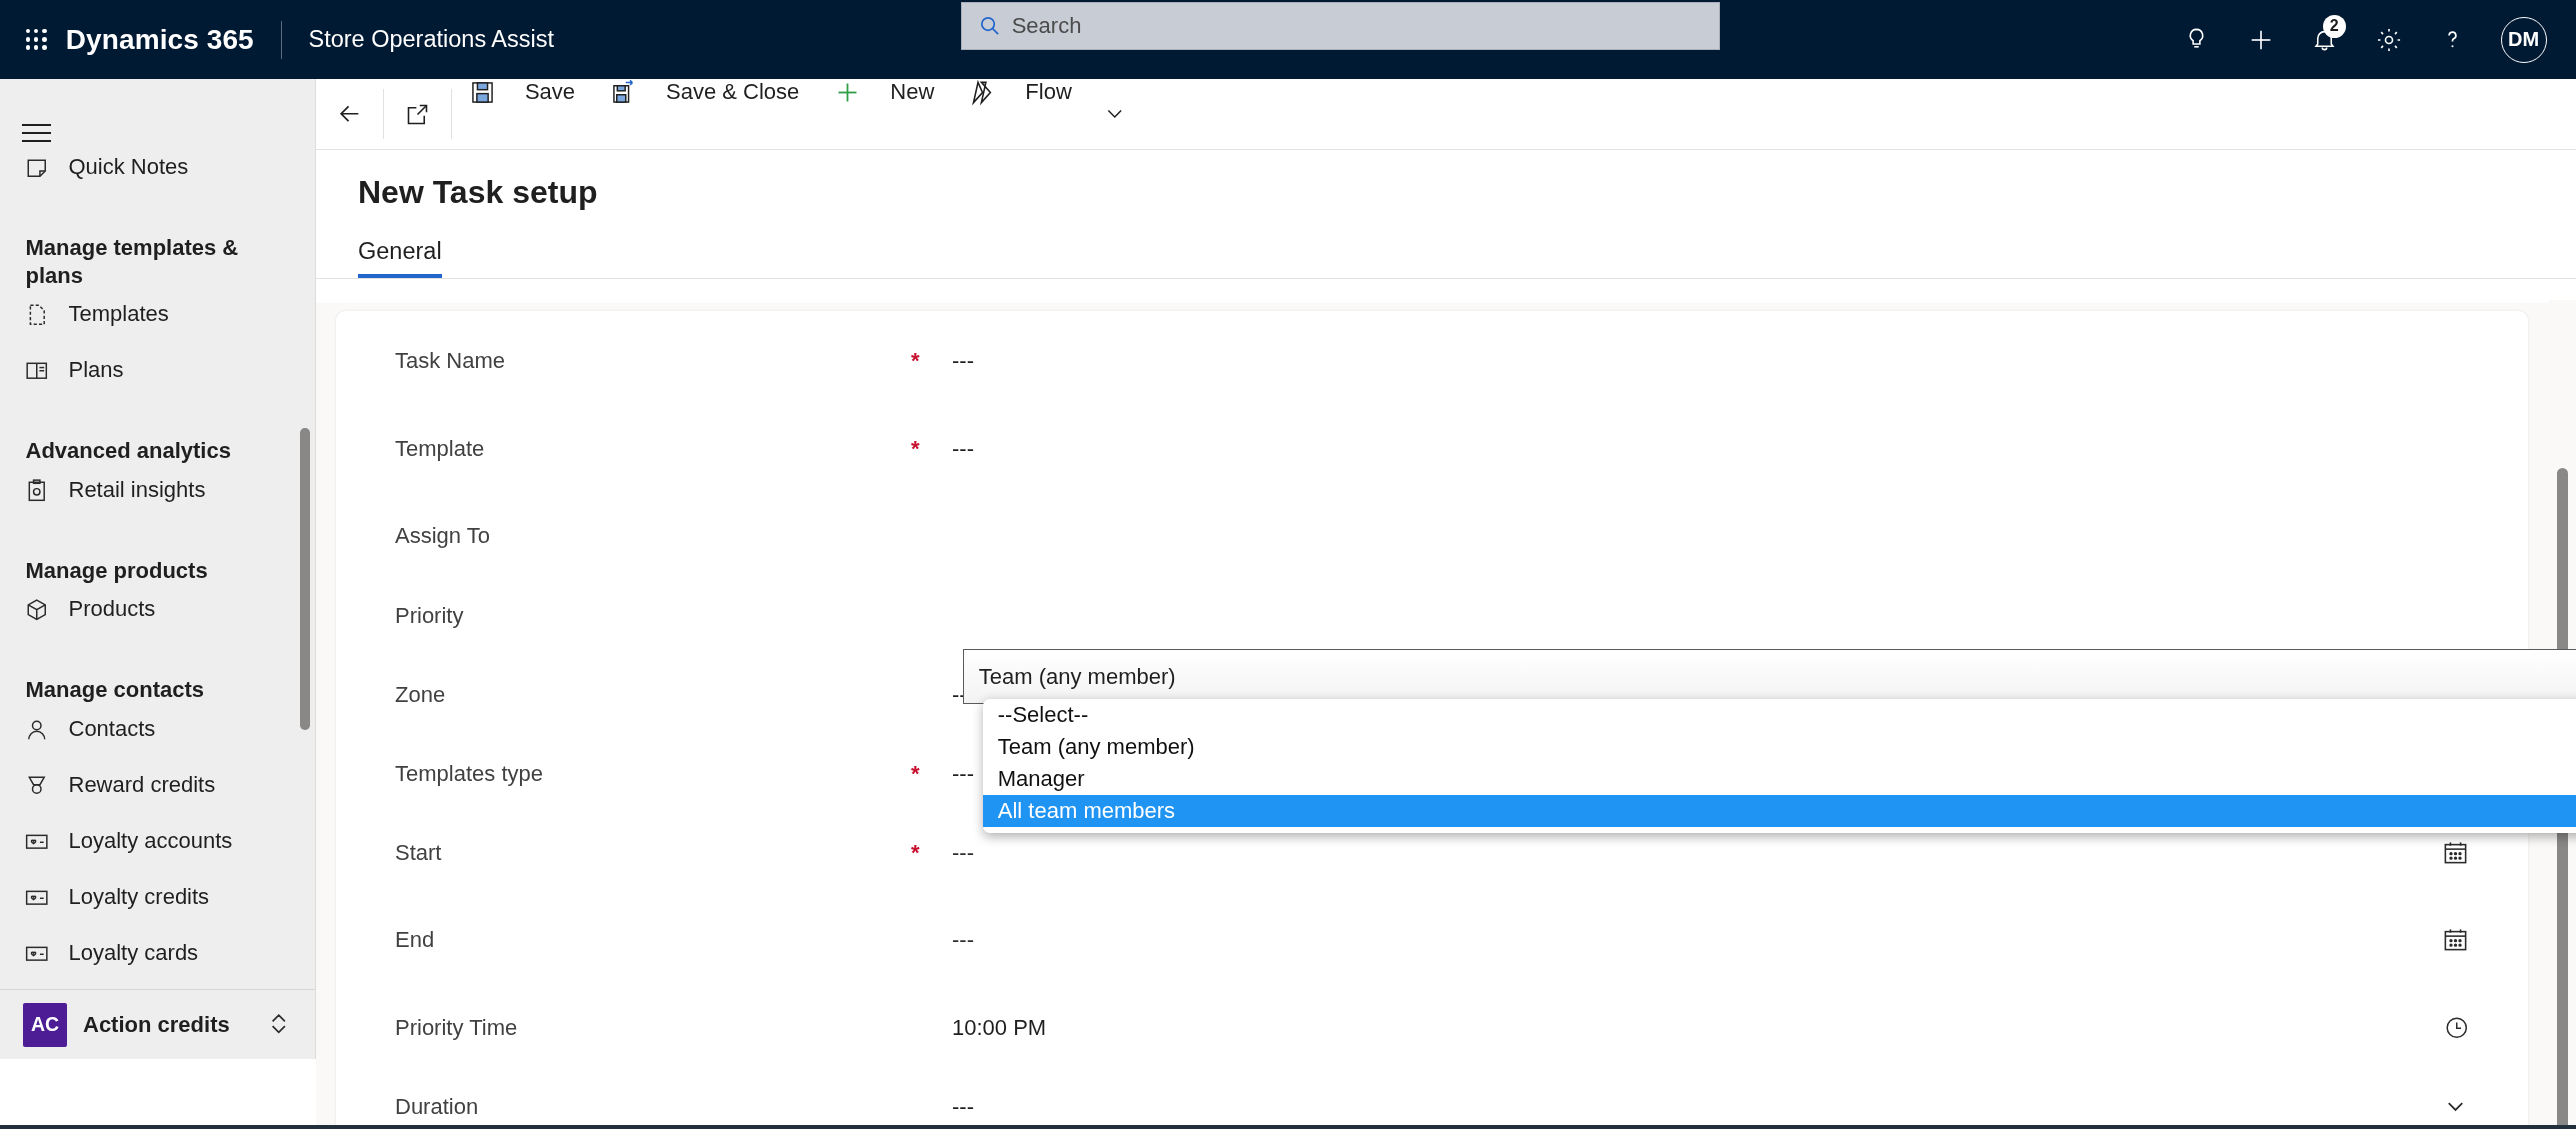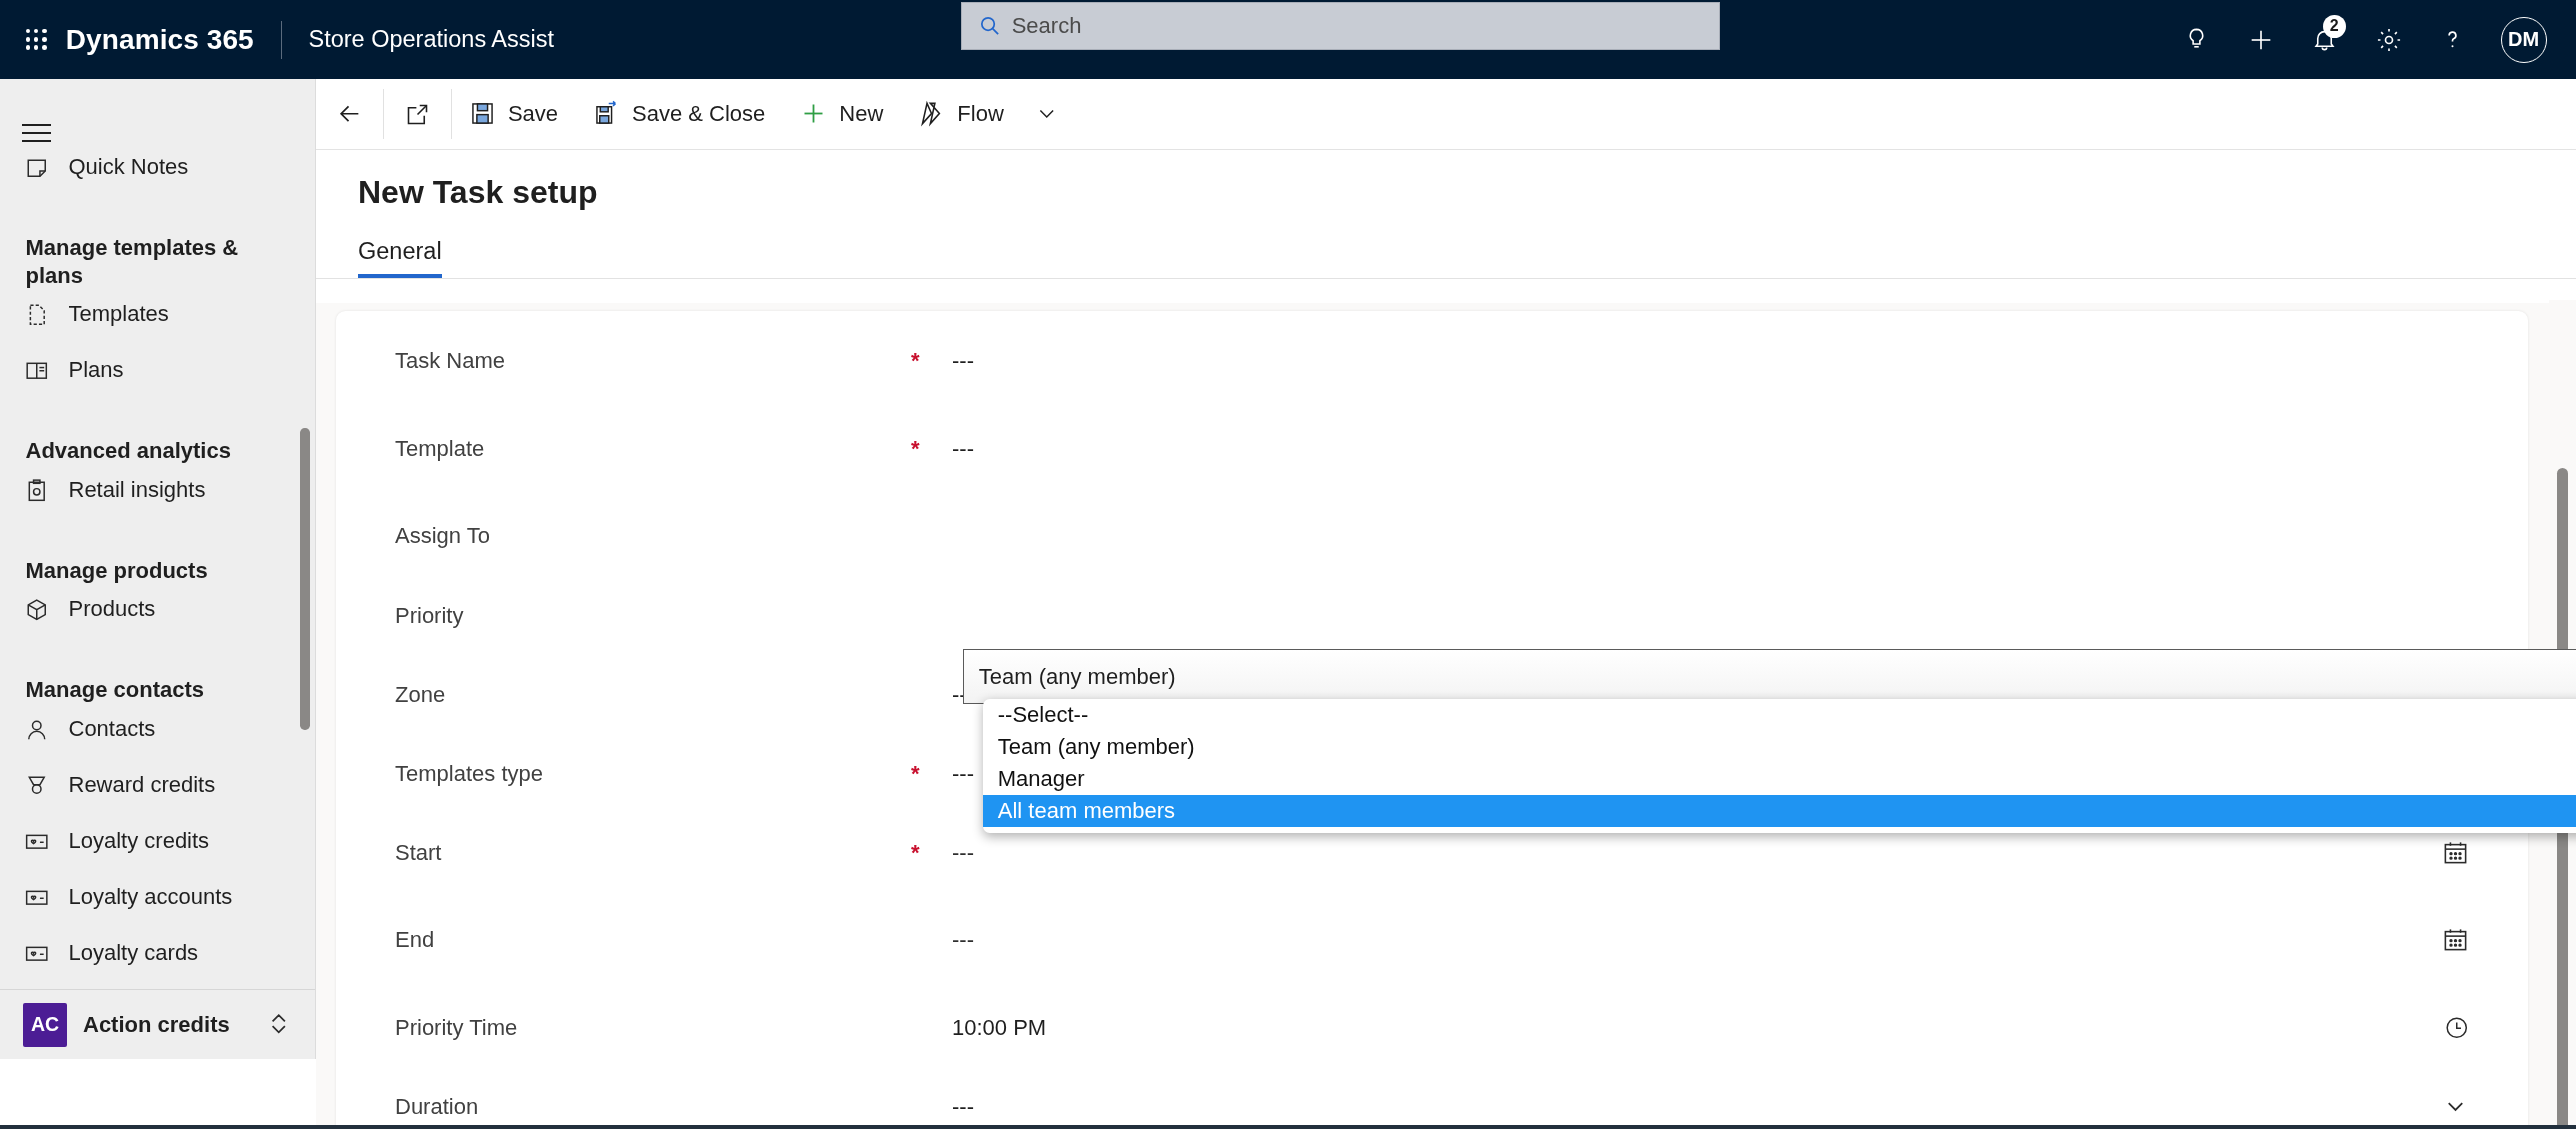--- a/index.html
+++ b/index.html
@@ -138,21 +138,21 @@
   .cmd-back {
     width: 67px; height: 71px; display: flex; align-items: center;
     justify-content: center; cursor: pointer;
   }
   .cmd-sep { width: 0.7px; height: 50px; background: #e1e1e1; }
   .cmd-pop {
     width: 67px; height: 71px; display: flex; align-items: center;
     justify-content: center; cursor: pointer;
   }
   .cmd-btn {
-    height: 71px; display: flex; align-items: center; gap: 12px;
+    height: 71px; display: flex; align-items: flex-start; gap: 29px;
     padding: 0 17.5px; cursor: pointer;
   }
   .cmd-lbl { font-size: 22px; color: #1f1f1f; white-space: nowrap; }
   .cmd-caret { width: 51px; height: 71px; display:flex; align-items:center; justify-content:center; cursor:pointer; }
 
   
   .content {
     position: absolute; left: 316px; top: 150px;
     width: 2260px; height: 980px;
     background: #ffffff; overflow: hidden;
@@ -403,32 +403,32 @@
     </div>
 
     <div class="nav-item">
       <span class="nav-icn">
         <svg width="25.5" height="25.5" viewBox="0 0 24 24" fill="none" stroke="#2b2b2b" stroke-width="1.4">
           <rect x="2.5" y="6" width="19" height="12"></rect>
           <path d="M7 11.5c0-1 1.6-1.3 2-.3.4-1 2-.7 2 .3 0 1-2 2.3-2 2.3s-2-1.3-2-2.3z"></path>
           <line x1="15" y1="12.5" x2="18.5" y2="12.5"></line>
         </svg>
       </span>
-      <span class="nav-lbl">Loyalty credits</span>
+      <span class="nav-lbl">Loyalty accounts</span>
     </div>
 
     <div class="nav-item">
       <span class="nav-icn">
         <svg width="25.5" height="25.5" viewBox="0 0 24 24" fill="none" stroke="#2b2b2b" stroke-width="1.4">
           <rect x="2.5" y="6" width="19" height="12"></rect>
           <path d="M7 11.5c0-1 1.6-1.3 2-.3.4-1 2-.7 2 .3 0 1-2 2.3-2 2.3s-2-1.3-2-2.3z"></path>
           <line x1="15" y1="12.5" x2="18.5" y2="12.5"></line>
         </svg>
       </span>
-      <span class="nav-lbl">Loyalty accounts</span>
+      <span class="nav-lbl">Loyalty credits</span>
     </div>
 
     <div class="nav-item">
       <span class="nav-icn">
         <svg width="25.5" height="25.5" viewBox="0 0 24 24" fill="none" stroke="#2b2b2b" stroke-width="1.4">
           <rect x="2.5" y="6" width="19" height="12"></rect>
           <path d="M7 11.5c0-1 1.6-1.3 2-.3.4-1 2-.7 2 .3 0 1-2 2.3-2 2.3s-2-1.3-2-2.3z"></path>
           <line x1="15" y1="12.5" x2="18.5" y2="12.5"></line>
         </svg>
       </span>

